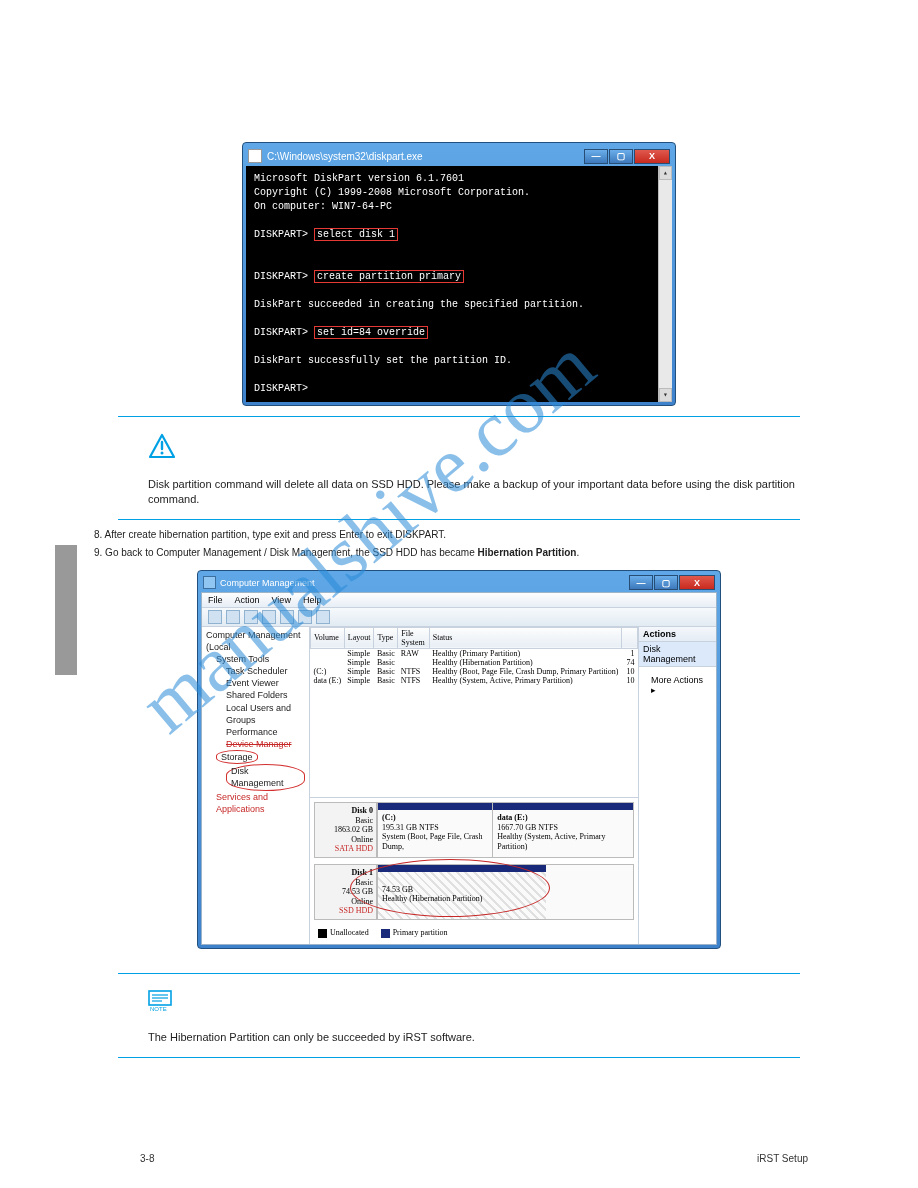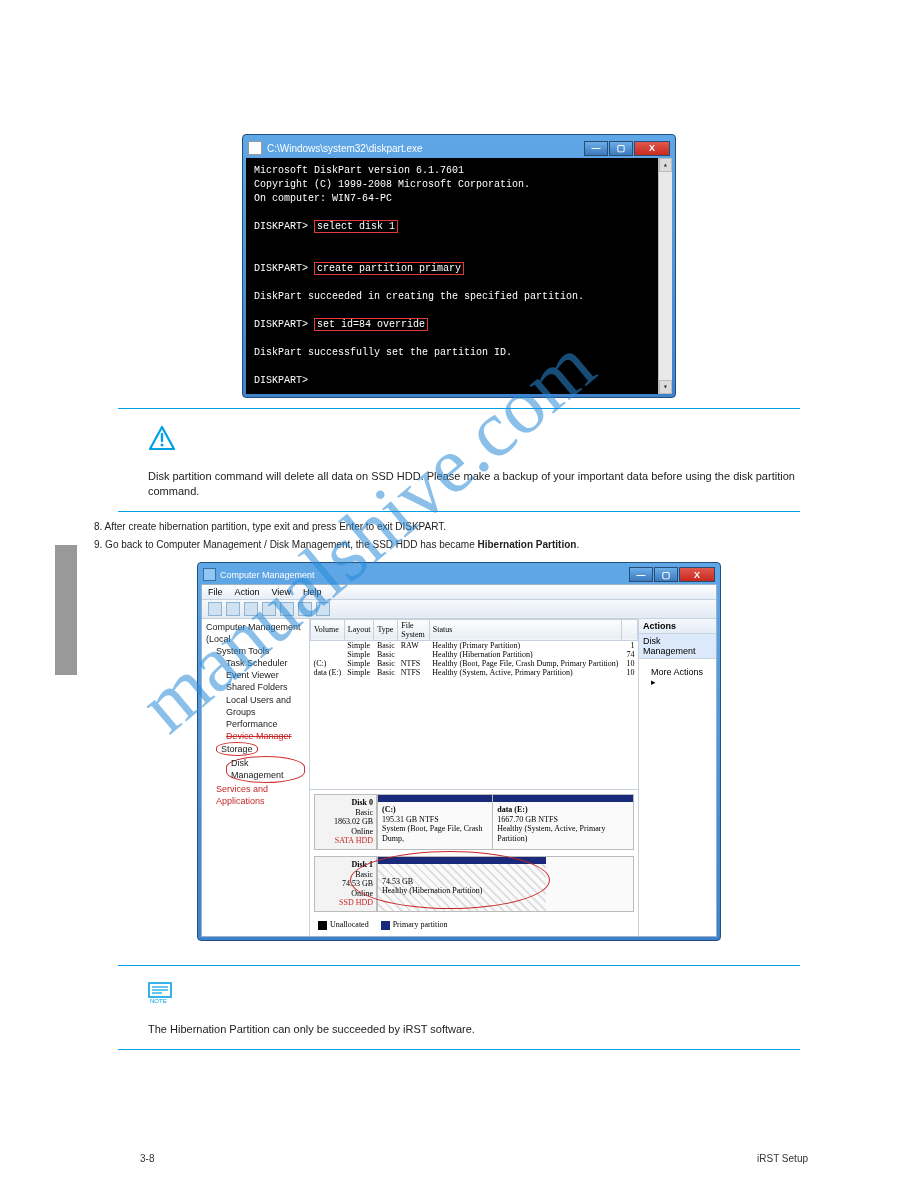--- a/index.html
+++ b/index.html
@@ -53,21 +53,21 @@
     line-height: 1.4;
     color: #222;
     margin: 4px 118px 4px 94px;
   }
   .caution-svg { width: 28px; height: 26px; }
   .note-svg { width: 24px; height: 22px; }
 
   
   .win7-frame {
     width: 434px;
-    margin: 4px auto 10px auto;
+    margin: 12px auto 10px auto;
     background: linear-gradient(#5fa7e6,#3e82cc);
     border: 1px solid #22507e;
     border-radius: 4px;
     padding: 3px;
   }
   .win7-title {
     height: 20px;
     display: flex;
     align-items: center;
     padding: 0 2px;

